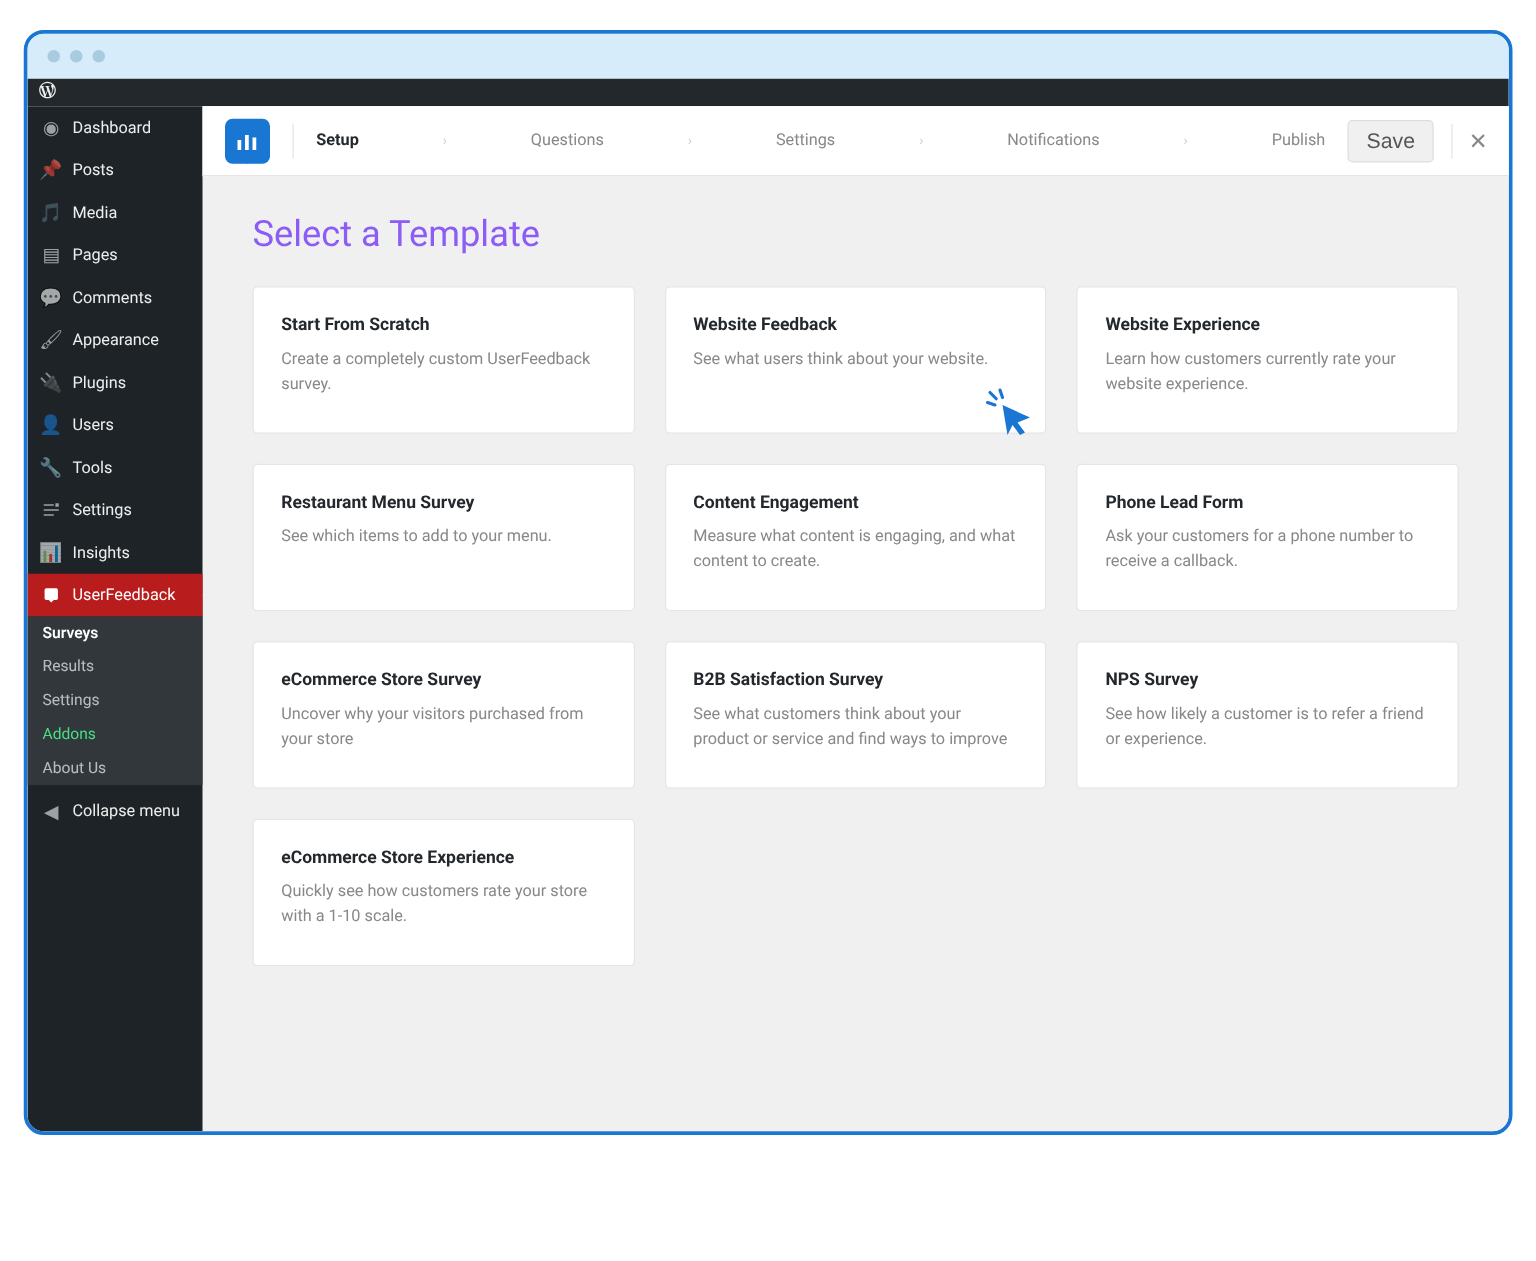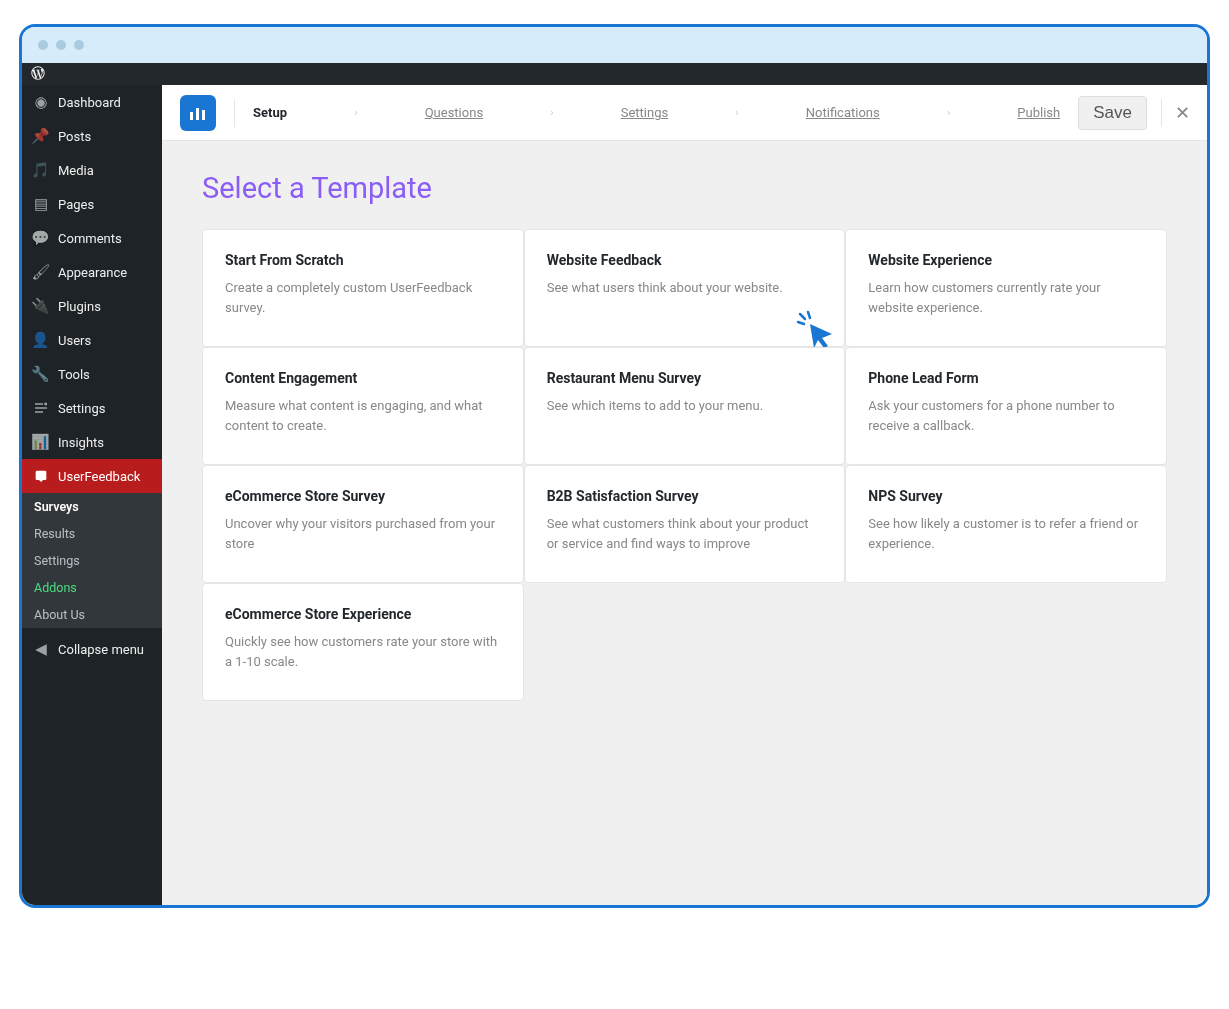--- a/index.html
+++ b/index.html
@@ -95,36 +95,37 @@
   position: relative;
 }
 .uf-logo::after {
   content: "";
   position: absolute;
   bottom: -6px; left: 12px;
   border: 6px solid transparent;
   border-top-color: #1976d2;
 }
 .breadcrumb { display: flex; align-items: center; gap: 14px; flex: 1; font-size: 13px; justify-content: space-between; }
-.crumb { color: #888; text-decoration: underline; cursor: pointer; }
+.crumb { color: #888; cursor: pointer; }
 .crumb.current { color: #23282d; font-weight: 700; text-decoration: none; }
 .chev { color: #ccc; font-size: 11px; }
 .header-actions { display: flex; align-items: center; gap: 14px; }
 .save-btn {
   background: #f0f0f0; border: 1px solid #ddd; border-radius: 4px;
   padding: 6px 14px; font-size: 17px; color: #555; cursor: pointer;
 }
 .close-btn { width: 28px; height: 28px; display: flex; align-items: center; justify-content: center; color: #888; font-size: 18px; cursor: pointer; border-left: 1px solid #e5e5e5; padding-left: 14px; }
 
 .content { padding: 30px 40px; overflow-y: auto; }
 .page-title { font-size: 29px; color: #8b5cf6; font-weight: 400; margin-bottom: 24px; }
 
 .template-grid {
   display: grid;
   grid-template-columns: repeat(3, 1fr);
+  gap: 24px;
 }
 .template-card {
   background: #fff;
   border: 1px solid #e5e5e5;
   border-radius: 4px;
   padding: 22px;
   min-height: 118px;
   cursor: pointer;
   position: relative;
 }
@@ -284,27 +285,27 @@
               </svg>
             </div>
           </div>
 
           <div class="template-card">
             <h3>Website Experience</h3>
             <p>Learn how customers currently rate your website experience.</p>
           </div>
 
           <div class="template-card">
+            <h3>Restaurant Menu Survey</h3>
+            <p>See which items to add to your menu.</p>
+          </div>
+
+          <div class="template-card">
             <h3>Content Engagement</h3>
             <p>Measure what content is engaging, and what content to create.</p>
-          </div>
-
-          <div class="template-card">
-            <h3>Restaurant Menu Survey</h3>
-            <p>See which items to add to your menu.</p>
           </div>
 
           <div class="template-card">
             <h3>Phone Lead Form</h3>
             <p>Ask your customers for a phone number to receive a callback.</p>
           </div>
 
           <div class="template-card">
             <h3>eCommerce Store Survey</h3>
             <p>Uncover why your visitors purchased from your store</p>

